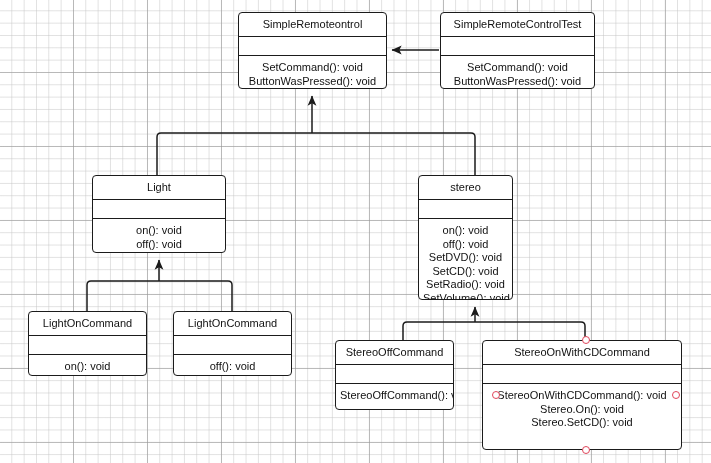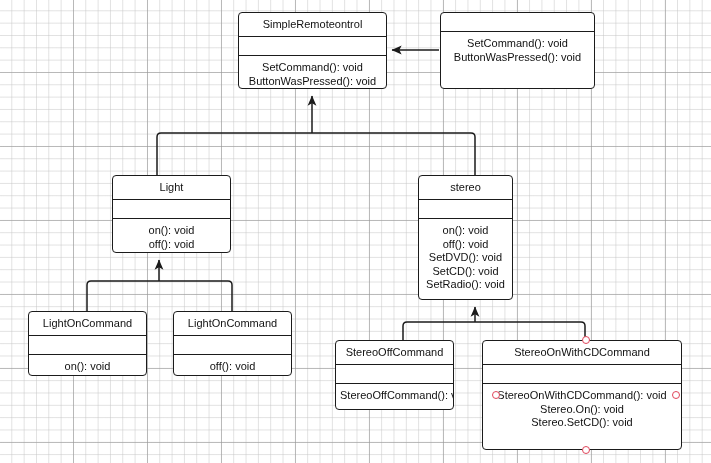--- a/index.html
+++ b/index.html
@@ -117,43 +117,45 @@
   <div id="classes-layer">
       <div class="uml-class" style="left: 238px; top: 12px; width: 149px; height: 77px;">
         <div class="uml-name">SimpleRemoteontrol</div>
         <div class="uml-attrs"></div>
         <div class="uml-ops">
           <div class="op">SetCommand(): void</div>
           <div class="op">ButtonWasPressed(): void</div>
         </div>
       </div>
       <div class="uml-class" style="left: 440px; top: 12px; width: 155px; height: 77px;">
+        <div class="uml-name">SimpleRemoteControlTest</div>
         <div class="uml-attrs"></div>
         <div class="uml-ops">
           <div class="op">SetCommand(): void</div>
           <div class="op">ButtonWasPressed(): void</div>
         </div>
       </div>
-      <div class="uml-class" style="left: 112px; top: 175px; width: 119px; height: 78px;">
+      <div class="uml-class" style="left: 92px; top: 175px; width: 134px; height: 78px;">
         <div class="uml-name">Light</div>
         <div class="uml-attrs"></div>
         <div class="uml-ops">
           <div class="op">on(): void</div>
           <div class="op">off(): void</div>
         </div>
       </div>
       <div class="uml-class" style="left: 418px; top: 175px; width: 95px; height: 125px;">
         <div class="uml-name">stereo</div>
         <div class="uml-attrs"></div>
         <div class="uml-ops">
           <div class="op">on(): void</div>
           <div class="op">off(): void</div>
           <div class="op">SetDVD(): void</div>
           <div class="op">SetCD(): void</div>
           <div class="op">SetRadio(): void</div>
+          <div class="op">SetVolume(): void</div>
         </div>
       </div>
       <div class="uml-class" style="left: 28px; top: 311px; width: 119px; height: 65px;">
         <div class="uml-name">LightOnCommand</div>
         <div class="uml-attrs"></div>
         <div class="uml-ops">
           <div class="op">on(): void</div>
         </div>
       </div>
       <div class="uml-class" style="left: 173px; top: 311px; width: 119px; height: 65px;">

